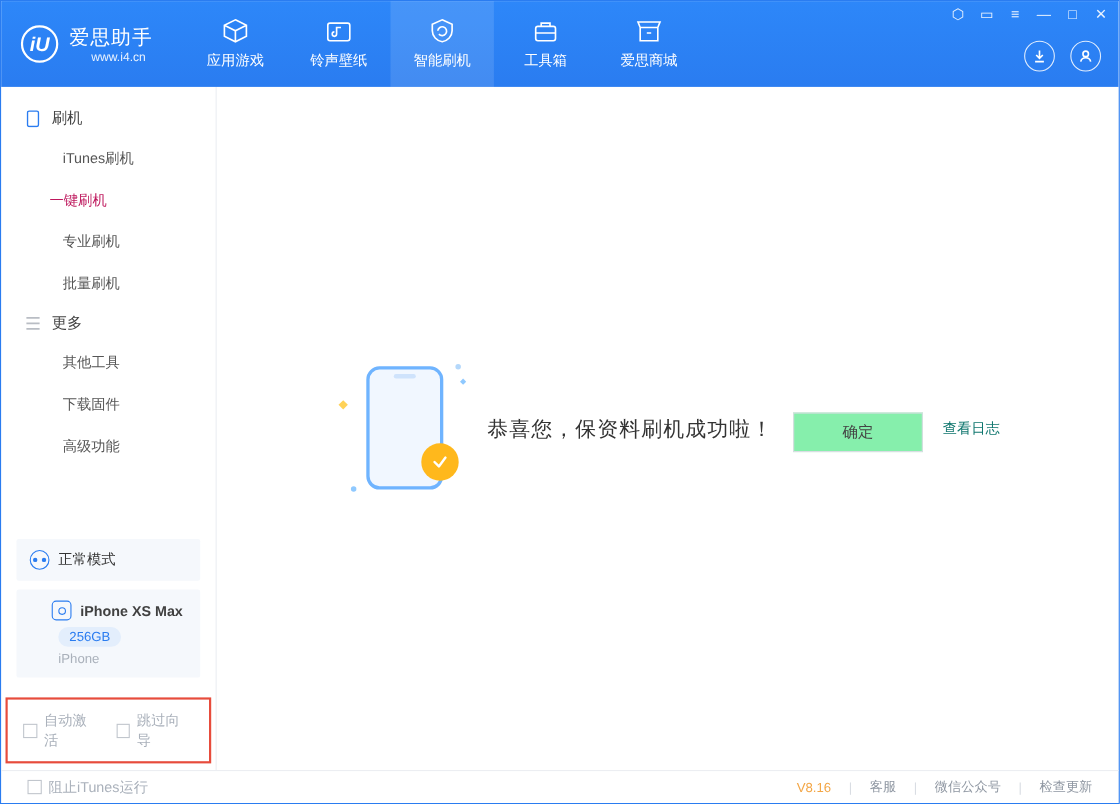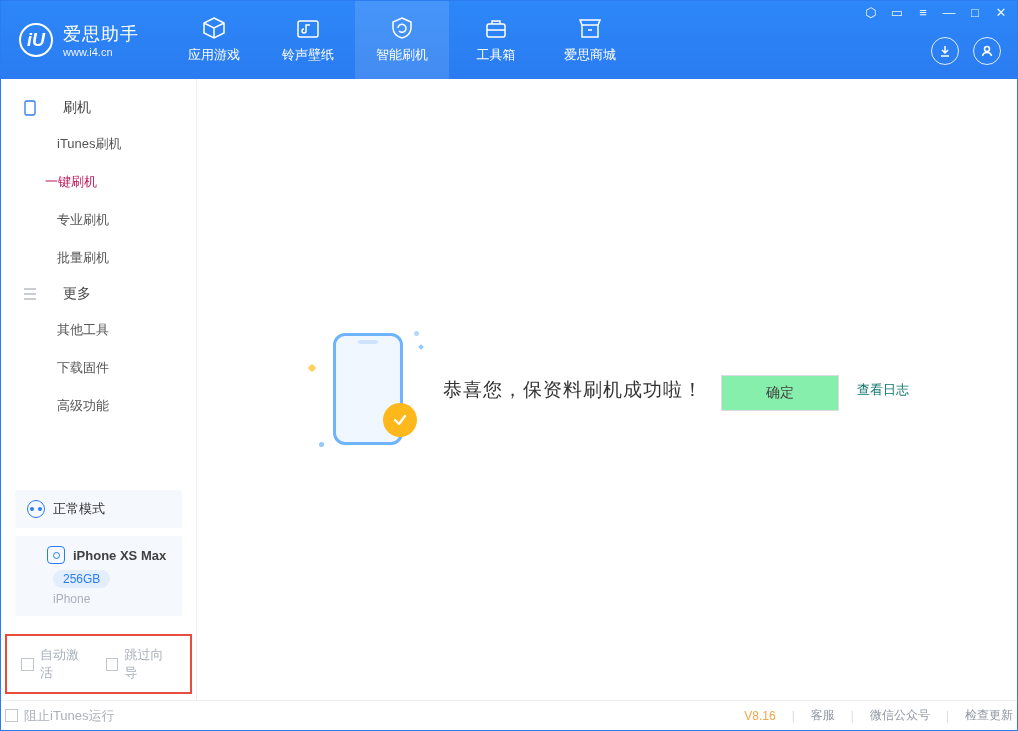--- a/index.html
+++ b/index.html
@@ -32,21 +32,21 @@
       border: 2px solid #fff;
       border-radius: 50%;
       display: flex;
       align-items: center;
       justify-content: center;
       font-style: italic;
       font-weight: bold;
       font-size: 18px;
     }
     .logo-text .name { font-size: 18px; font-weight: 500; letter-spacing: 1px; }
-    .logo-text .url { font-size: 11px; opacity: 0.9; }
+    .logo-text .url { font-size: 11px; opacity: 0.9; margin-left: 20px; }
     .nav {
       display: flex;
       margin-left: 10px;
       height: 100%;
     }
     .nav-item {
       width: 94px;
       display: flex;
       flex-direction: column;
       align-items: center;
@@ -92,21 +92,21 @@
     .sidebar {
       width: 196px;
       border-right: 1px solid #eceef2;
       display: flex;
       flex-direction: column;
     }
     .sidebar-scroll { flex: 1; padding: 12px 0; }
     .side-group-header {
       display: flex;
       align-items: center;
-      gap: 26px;
+      gap: 10px;
       padding: 8px 22px;
       color: #444;
       font-size: 14px;
     }
     .side-group-header .gicon {
       width: 14px;
       height: 14px;
       display: flex;
       align-items: center;
       justify-content: center;
@@ -258,21 +258,21 @@
       color: #0f766e;
       font-size: 13px;
       cursor: pointer;
     }
     
     .footer {
       height: 30px;
       border-top: 1px solid #eceef2;
       display: flex;
       align-items: center;
-      padding: 0 4px;
+      padding: 0 24px;
       font-size: 12px;
       color: #8f97a2;
       gap: 16px;
     }
     .footer .left { display: flex; align-items: center; gap: 6px; }
     .footer .spacer { flex: 1; }
     .footer .ver { color: #f3a646; }
     .footer .sep { color: #d9dde3; }
     .footer .flink { cursor: pointer; color: #8f97a2; }
   </style>

